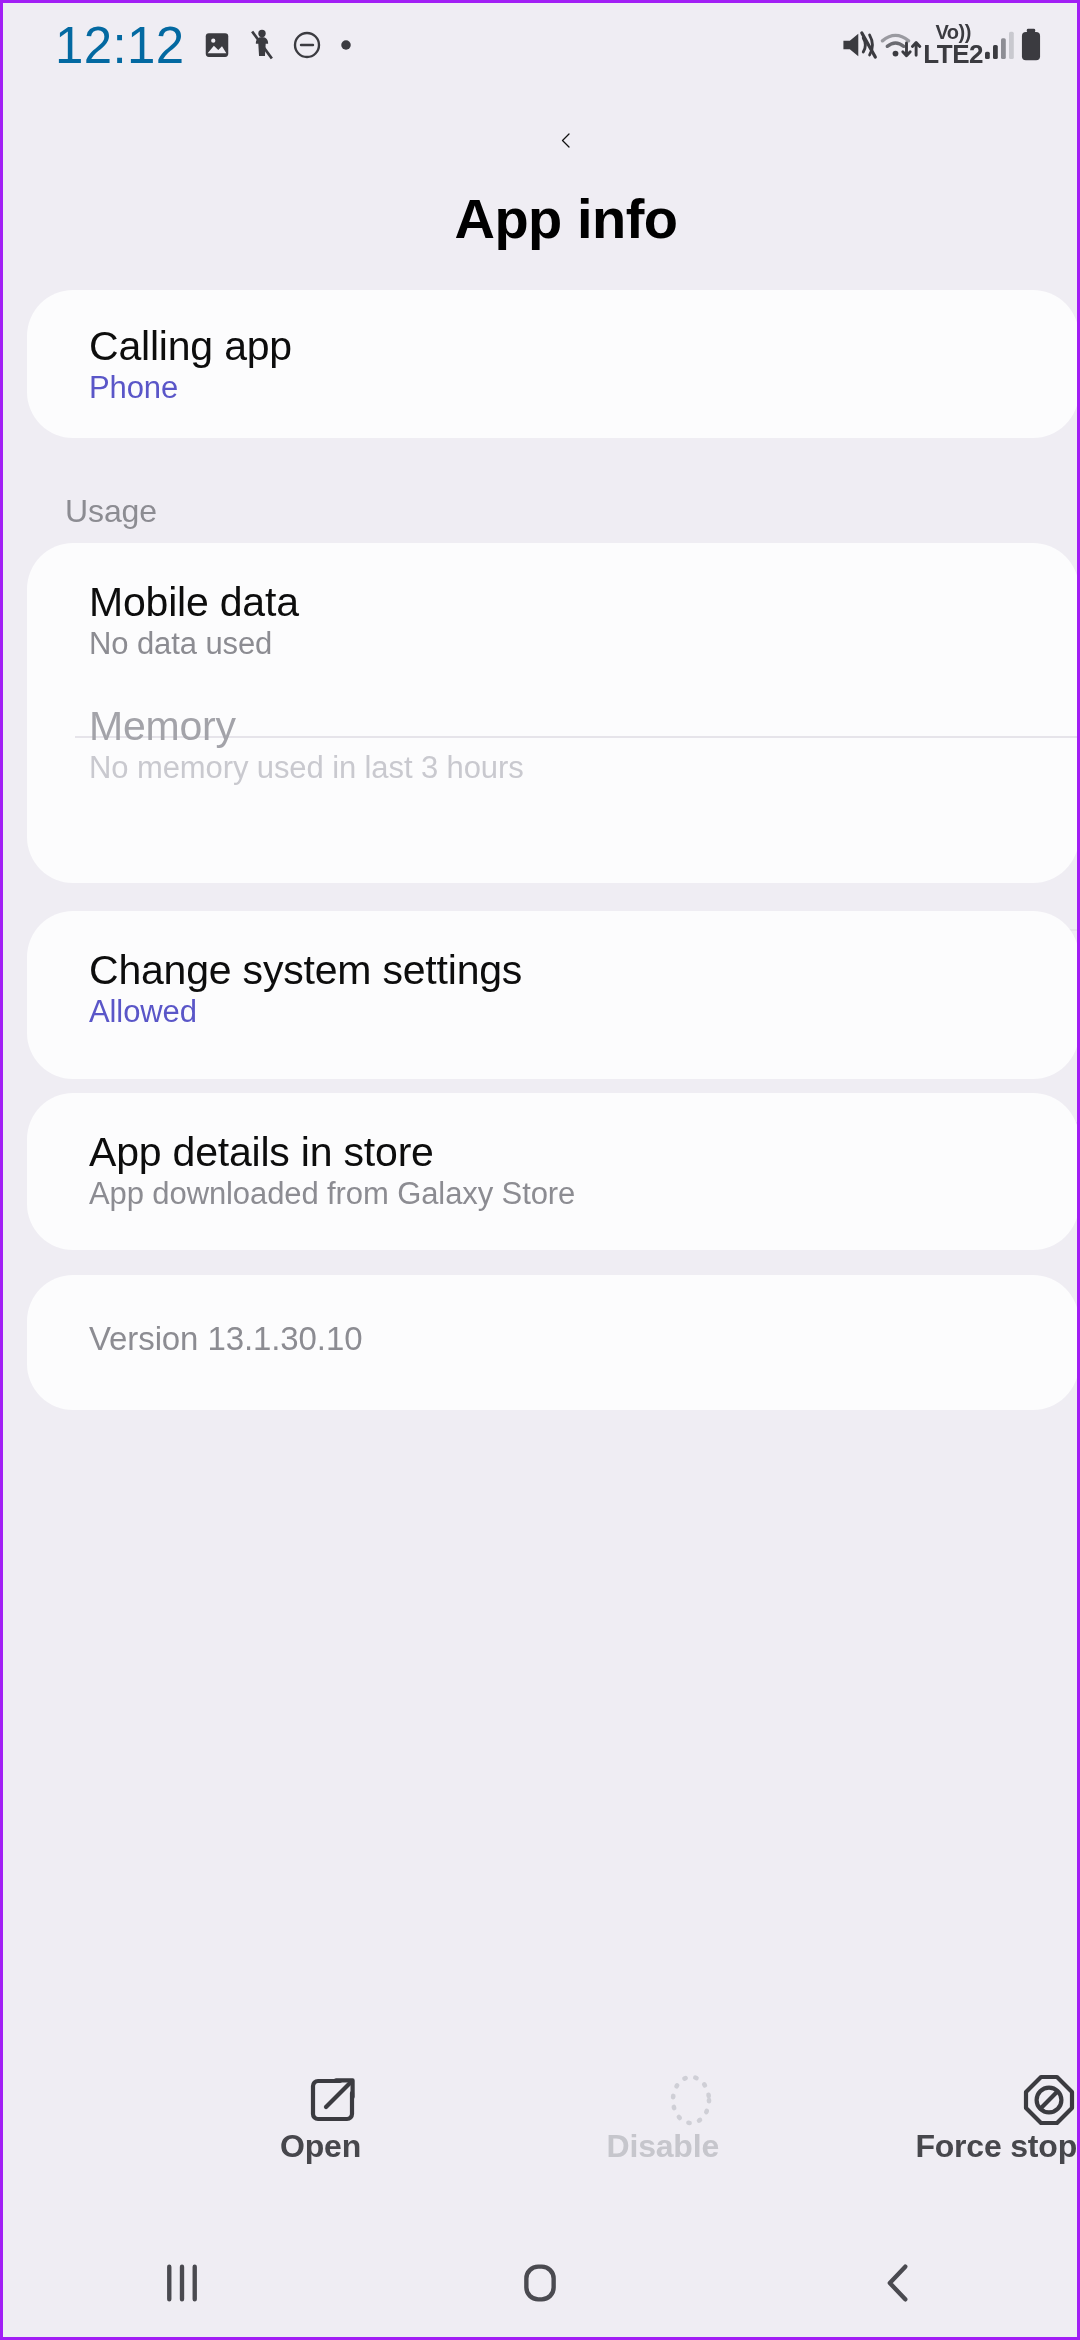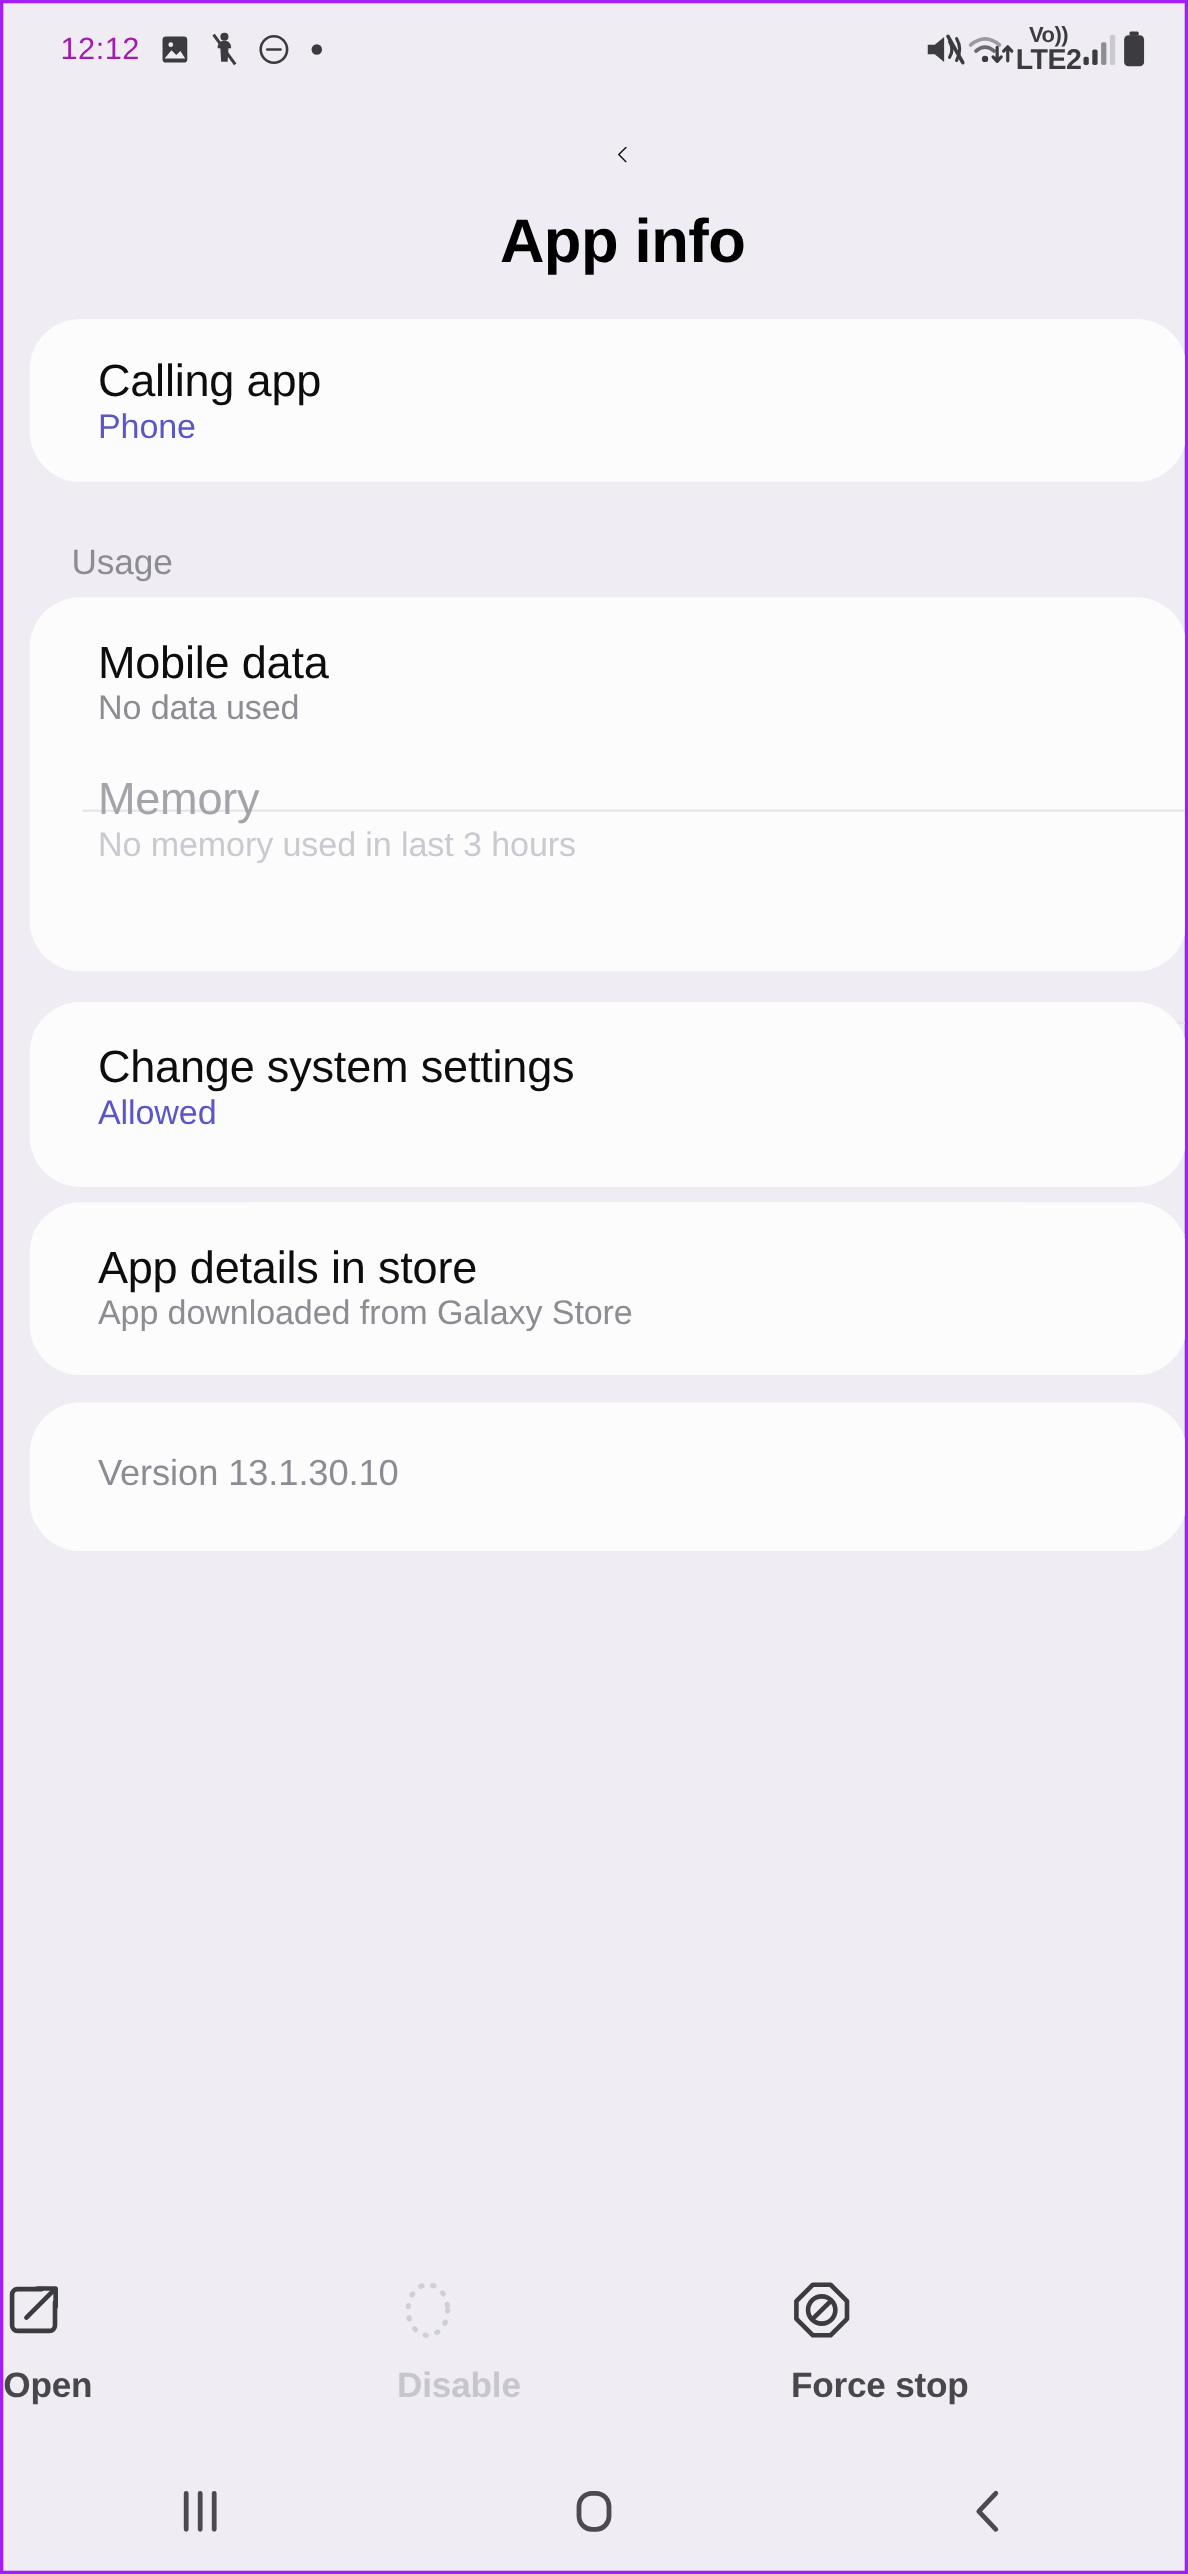--- a/index.html
+++ b/index.html
@@ -24,22 +24,22 @@
     position: absolute;
     top: 0; left: 0;
     width: 100%;
     height: 84px;
     display: flex;
     align-items: center;
     padding: 0 34px 0 52px;
   }
   .sb-left { display: flex; align-items: center; gap: 17px; }
   .sb-clock {
-    font-size: 28px;
-    color: #a21caf;
+    font-size: 51px;
+    color: #0369a1;
     letter-spacing: 0.4px;
     line-height: 1;
   }
   .sb-right {
     margin-left: auto;
     display: flex;
     align-items: center;
   }
   .sb-ic { display: block; }
   .volte-wrap {
@@ -136,24 +136,23 @@
     left: 0;
     top: 2055px;
     width: 100%;
     height: 165px;
     display: flex;
   }
   .action {
     flex: 1;
     display: flex;
     flex-direction: column;
-    align-items: flex-start;
+    align-items: flex-end;
     justify-content: flex-start;
     padding-top: 14px;
-    gap: 22px;
   }
   .action-label {
     font-size: 32px;
     font-weight: bold;
     color: #47474c;
     letter-spacing: -0.2px;
   }
   .action.disabled .action-label { color: #c6c6cc; }
 
   

